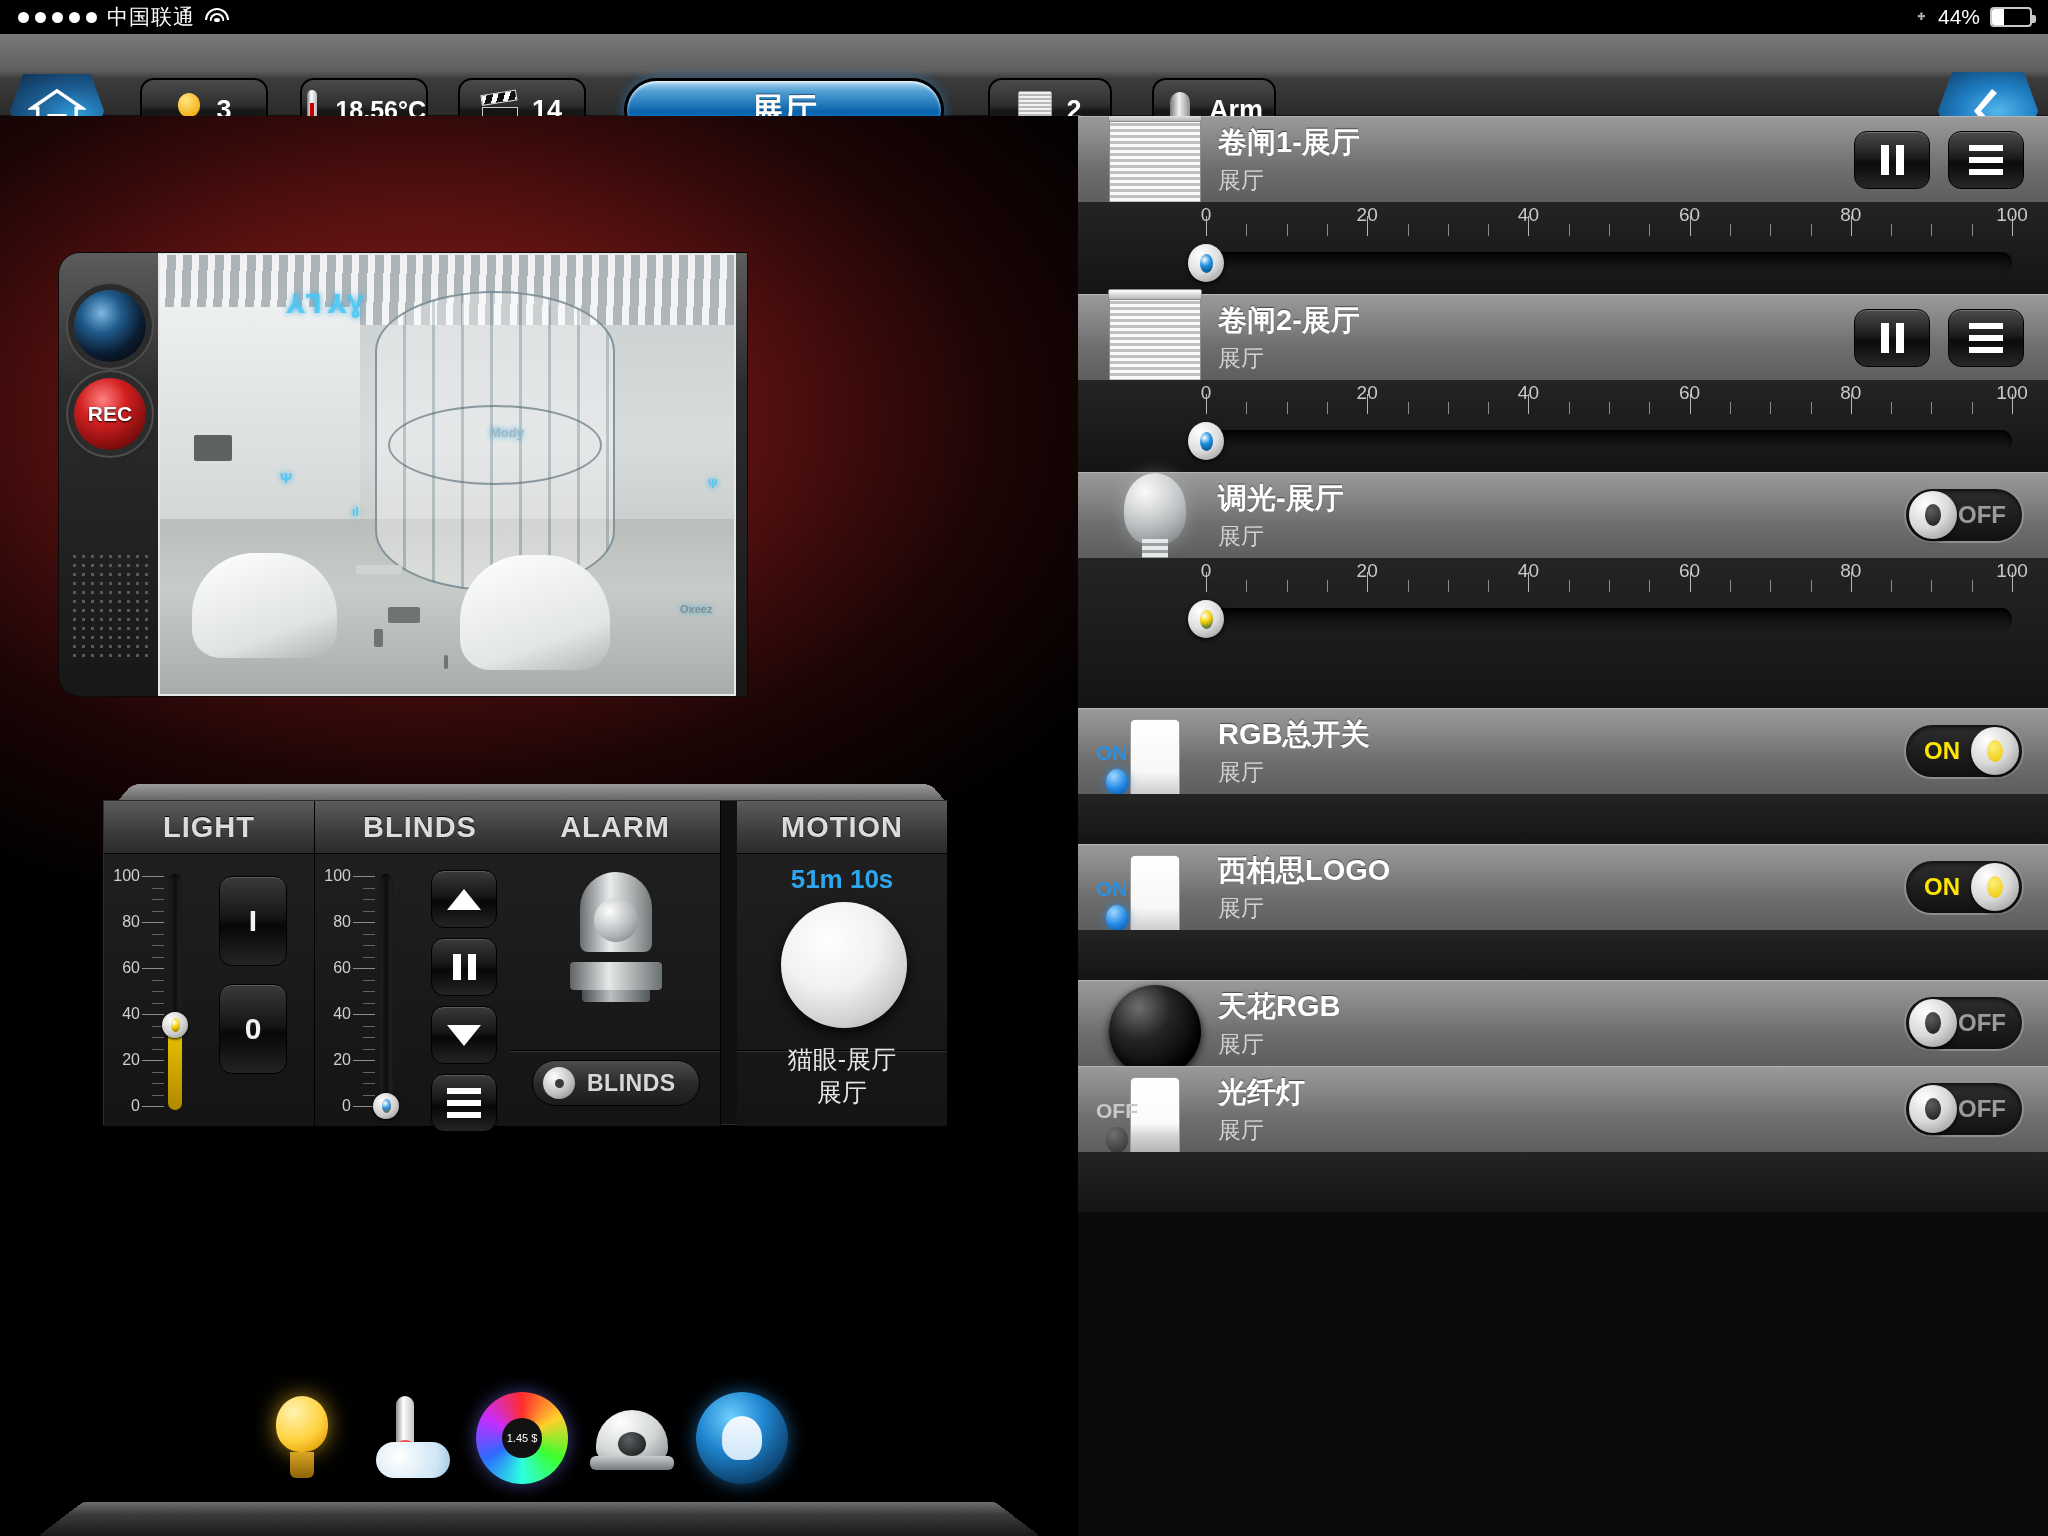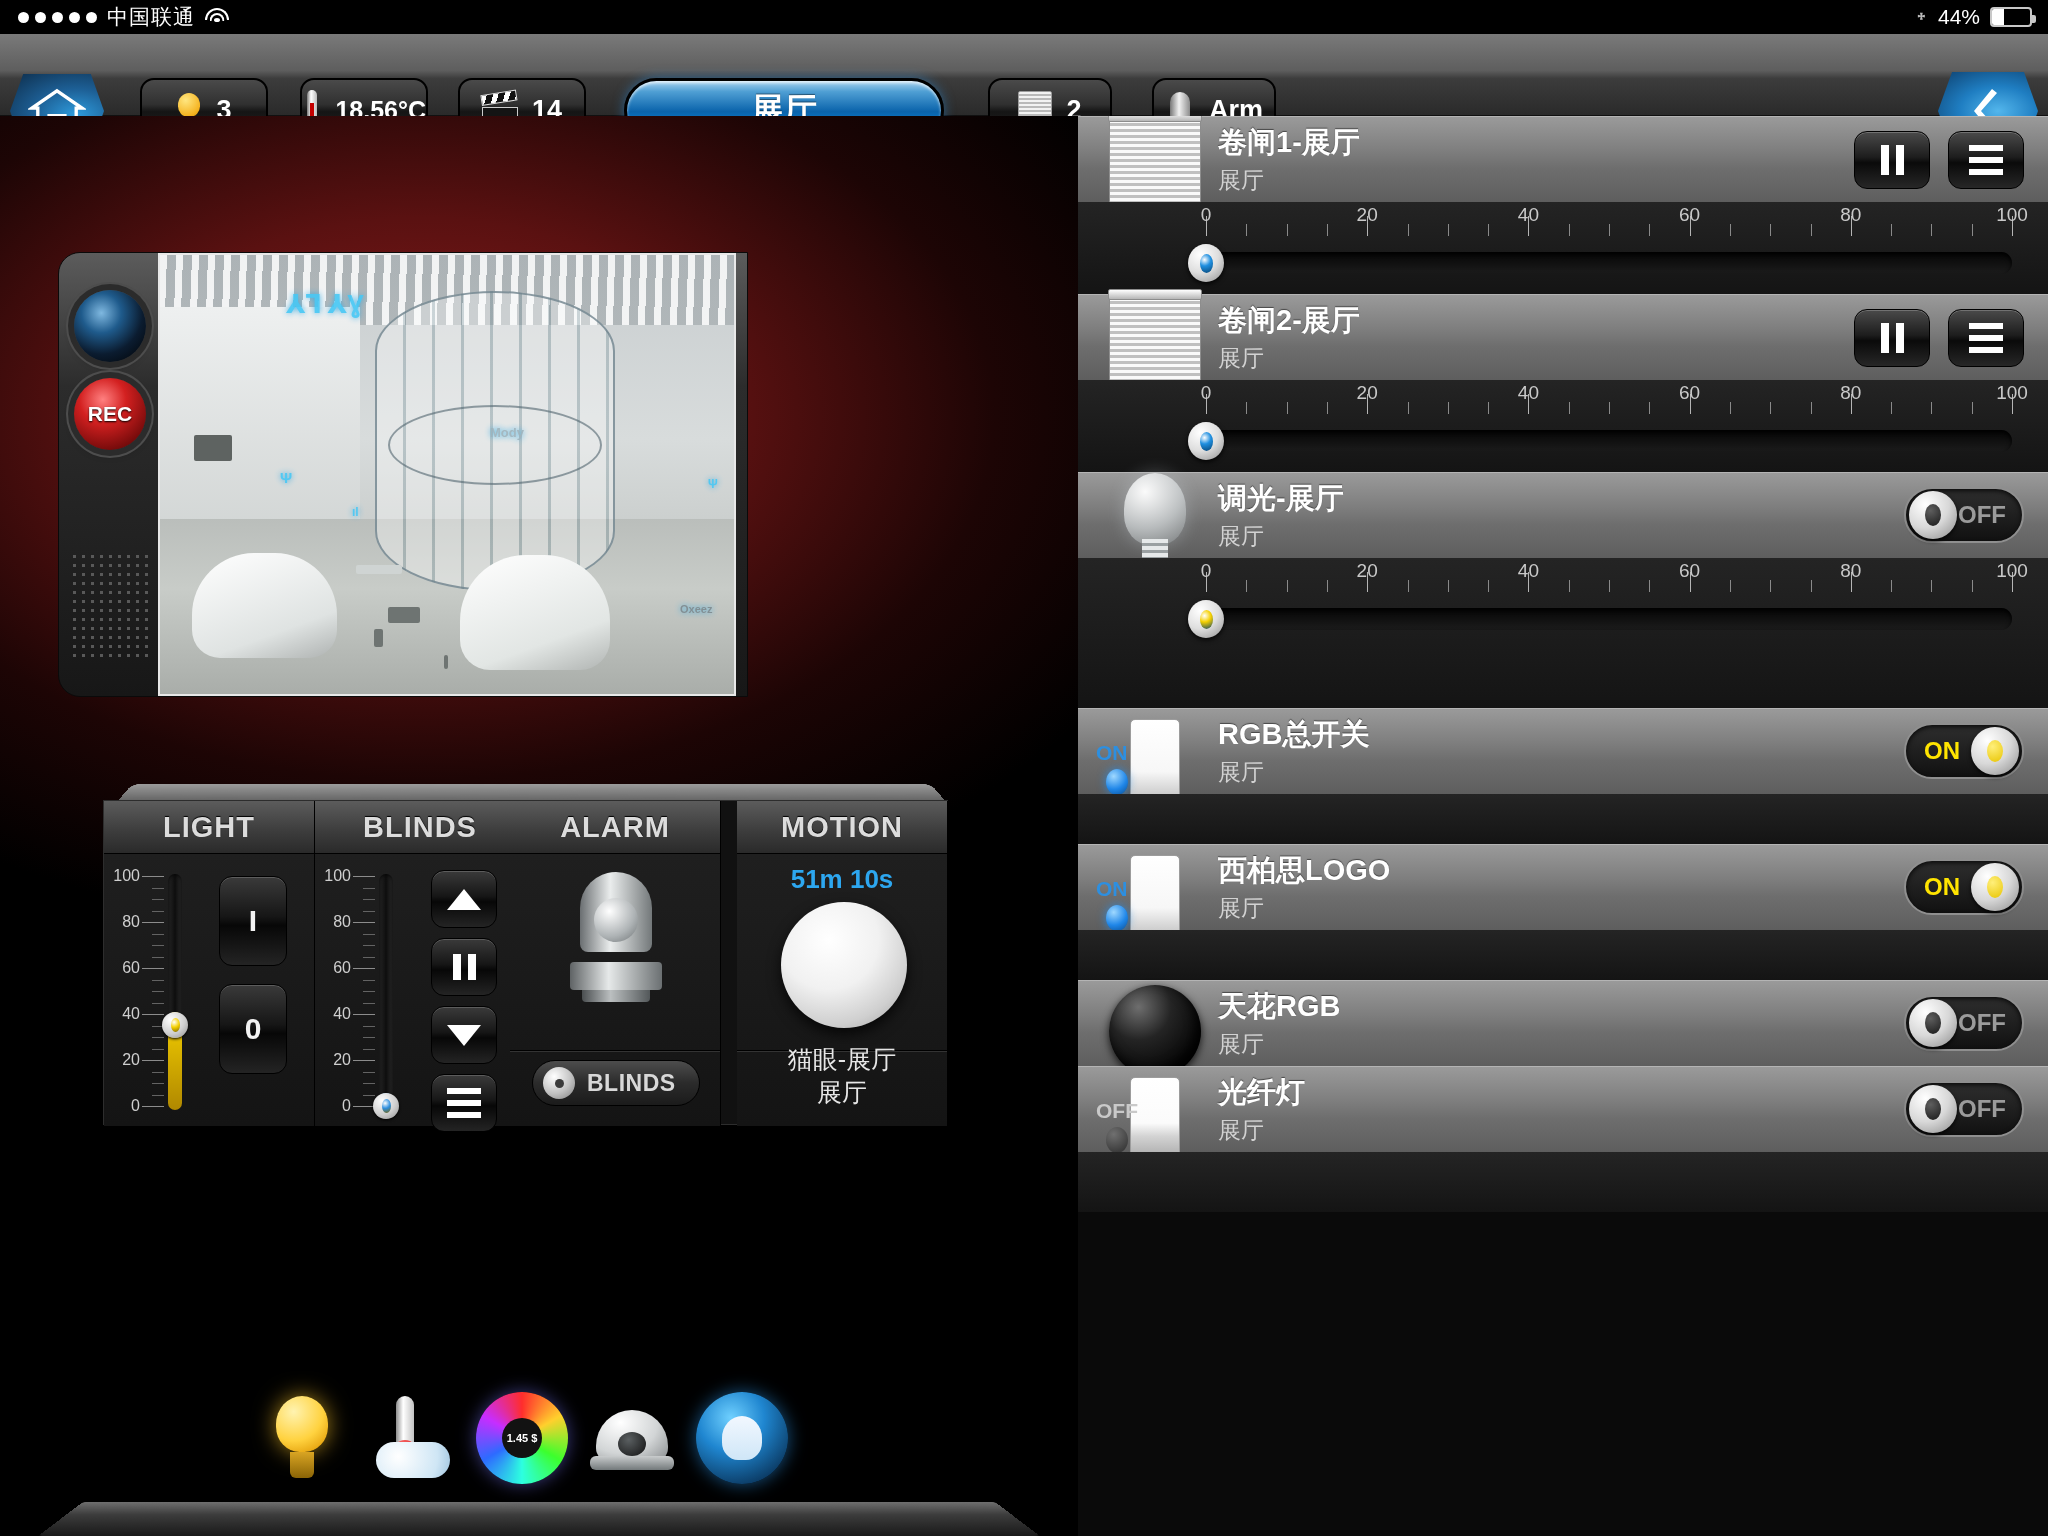--- a/index.html
+++ b/index.html
@@ -215,21 +215,21 @@
   .dk-th .cloud{ position:absolute; left:10px; bottom:6px; width:74px; height:36px; border-radius:18px;
      background:radial-gradient(circle at 30% 40%,#fff,#cfe6f5 70%,#9fc4de); }
   .dk-th .t{ position:absolute; left:30px; top:4px; width:18px; height:60px; border-radius:9px;
      background:linear-gradient(90deg,#8d8d8d,#fff 40%,#c2c2c2); }
   .dk-th .b{ position:absolute; left:26px; bottom:18px; width:26px; height:26px; border-radius:50%;
      background:radial-gradient(circle at 35% 30%,#ff7a7a,#c00); }
   .dk-rgb{ border-radius:50%; background:conic-gradient(#ff2d2d,#ffd02d,#3cff2d,#2dffe0,#2d6bff,#c72dff,#ff2d2d);
      box-shadow:0 0 18px rgba(120,120,255,.5); display:flex; align-items:center; justify-content:center; }
   .dk-rgb .hole{ width:40px; height:40px; border-radius:50%; background:#121212;
      display:flex; align-items:center; justify-content:center; }
-  .dk-rgb .hole span{ color:#fff; font-size:11px; font-weight:bold; }
+  .dk-rgb .hole span{ color:#fff; font-size:11px; font-weight:normal; }
   .dk-cam .dome{ position:absolute; left:10px; top:18px; width:72px; height:52px; border-radius:36px 36px 14px 14px;
      background:radial-gradient(ellipse at 34% 24%, #fff, #d2d5d6 55%, #8e9294 95%); }
   .dk-cam .lens{ position:absolute; left:32px; top:40px; width:28px; height:24px; border-radius:50%;
      background:radial-gradient(circle at 38% 32%,#5a5f61,#111); }
   .dk-cam .base{ position:absolute; left:4px; top:64px; width:84px; height:14px; border-radius:6px;
      background:linear-gradient(180deg,#c9cccd,#73797b); }
   .dk-face{ border-radius:50%; background:radial-gradient(circle at 38% 28%, #6fd0ff 0%, #1f86d0 38%, #0b3a63 80%, #041624 100%);
      box-shadow:0 0 18px rgba(40,140,220,.6); display:flex; align-items:center; justify-content:center; }
   .dk-face .h{ width:40px; height:44px; border-radius:50% 50% 40% 40%;
      background:linear-gradient(180deg,#f2f8ff,#cfe6f7); }

